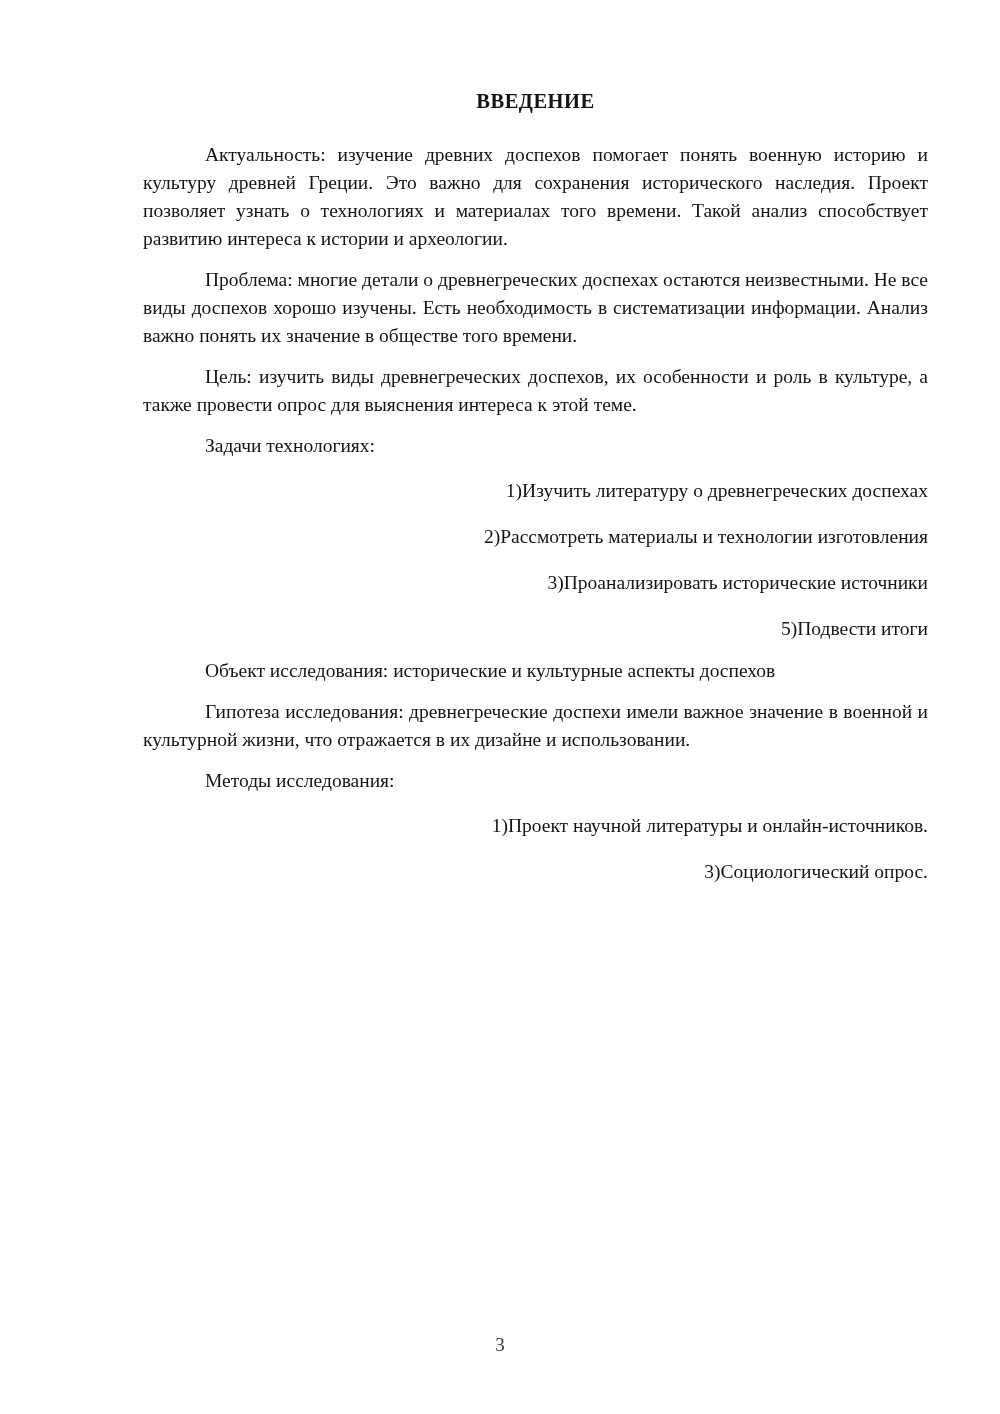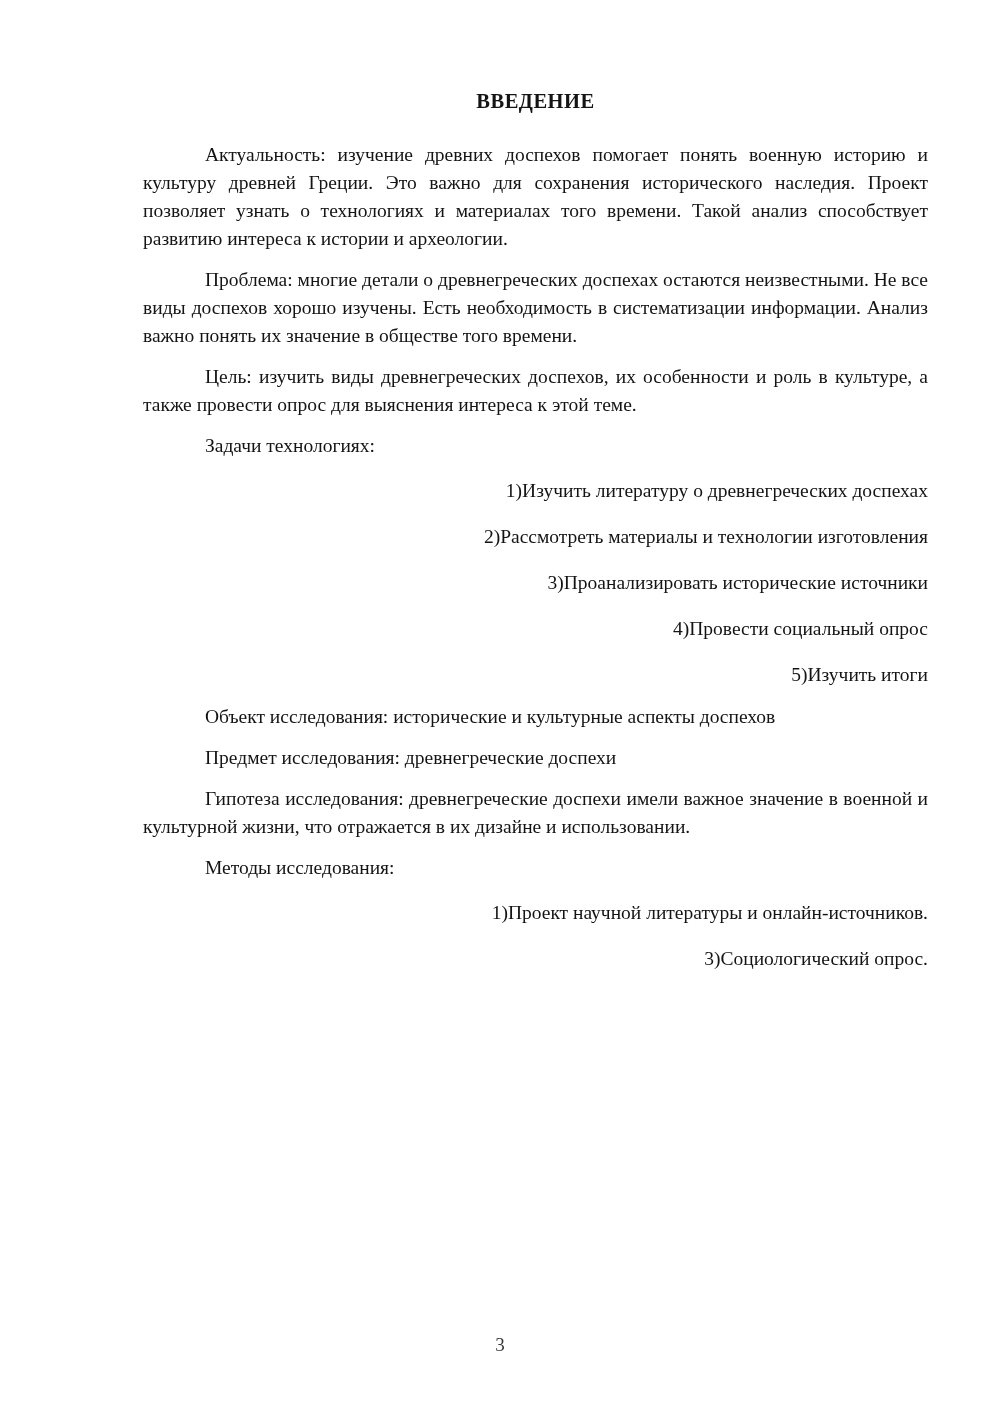--- a/index.html
+++ b/index.html
@@ -70,29 +70,25 @@
   <div class="list-item">
     <span class="list-num">1)</span><span class="list-text">Изучить литературу о древнегреческих доспехах</span>
   </div>
   <div class="list-item">
     <span class="list-num">2)</span><span class="list-text">Рассмотреть материалы и технологии изготовления</span>
   </div>
   <div class="list-item">
     <span class="list-num">3)</span><span class="list-text">Проанализировать исторические источники</span>
   </div>
   <div class="list-item">
-    <span class="list-num">4)</span><span class="list-text">Провести социальный опрос</span>
-  </div>
-  <div class="list-item">
-    <span class="list-num">5)</span><span class="list-text">Изучить итоги</span>
+    <span class="list-num">5)</span><span class="list-text">Подвести итоги</span>
   </div>
 
   <p class="para">Объект исследования: исторические и культурные аспекты доспехов</p>
 
-  <p class="para">Предмет исследования: древнегреческие доспехи</p>
 
   <p class="para">Гипотеза исследования: древнегреческие доспехи имели важное значение в военной и культурной жизни, что отражается в их дизайне и использовании.</p>
 
   <p class="para">Методы исследования:</p>
 
   <div class="list-item">
     <span class="list-num">1)</span><span class="list-text">Проект научной литературы и онлайн-источников.</span>
   </div>
   <div class="list-item">
     <span class="list-num">3)</span><span class="list-text">Социологический опрос.</span>

